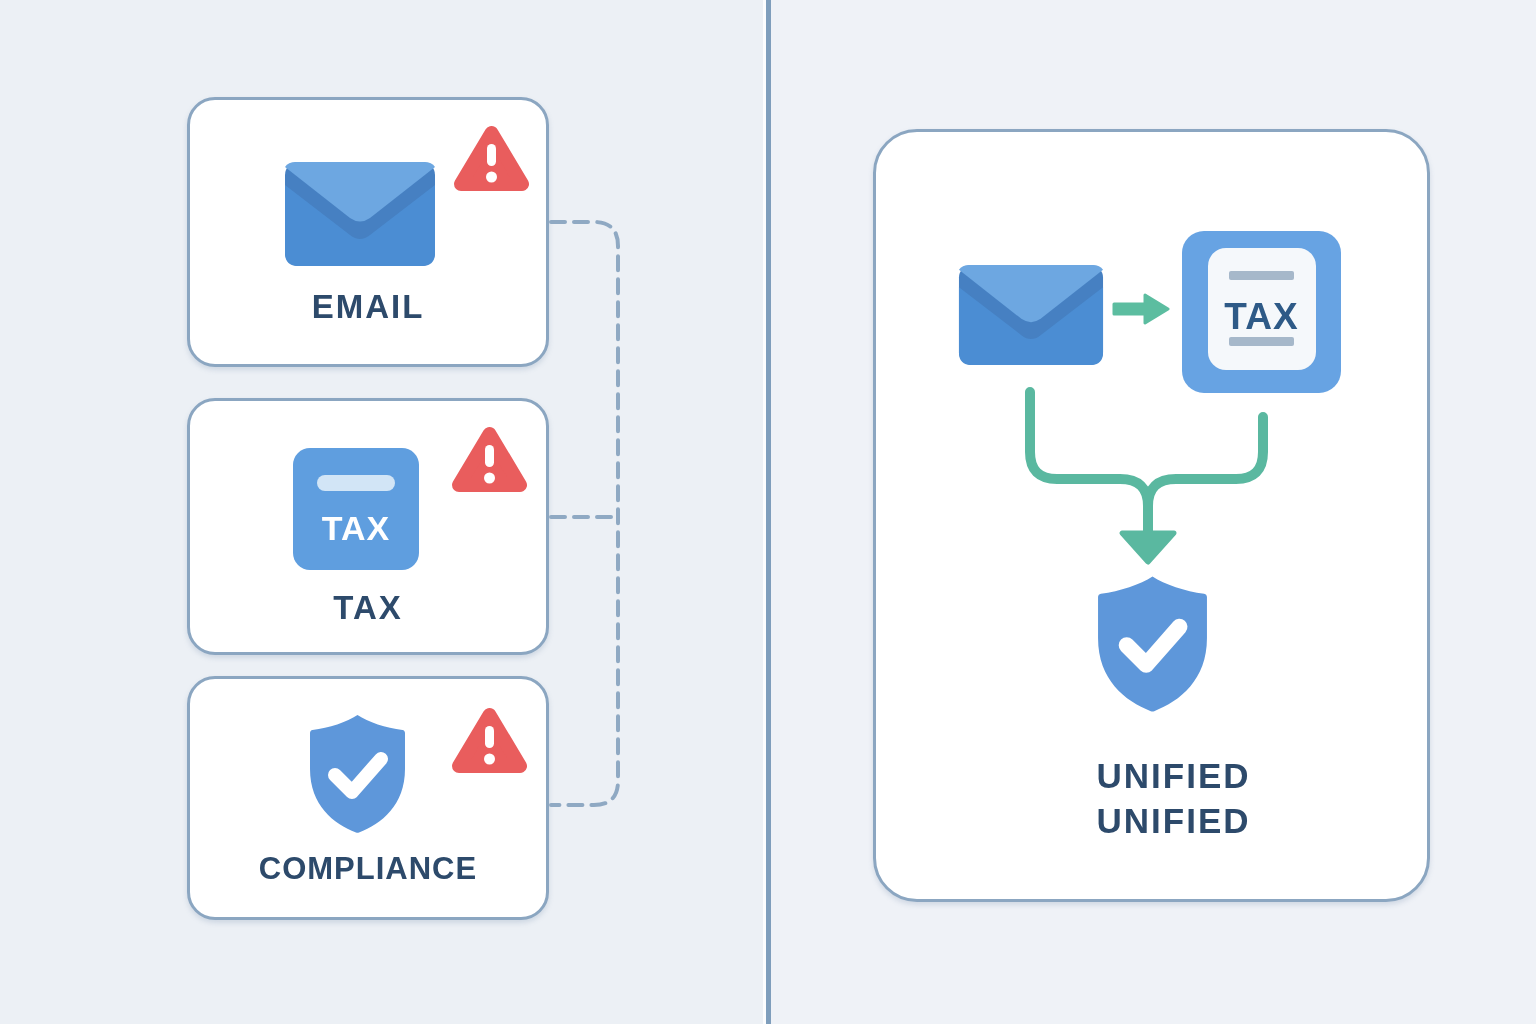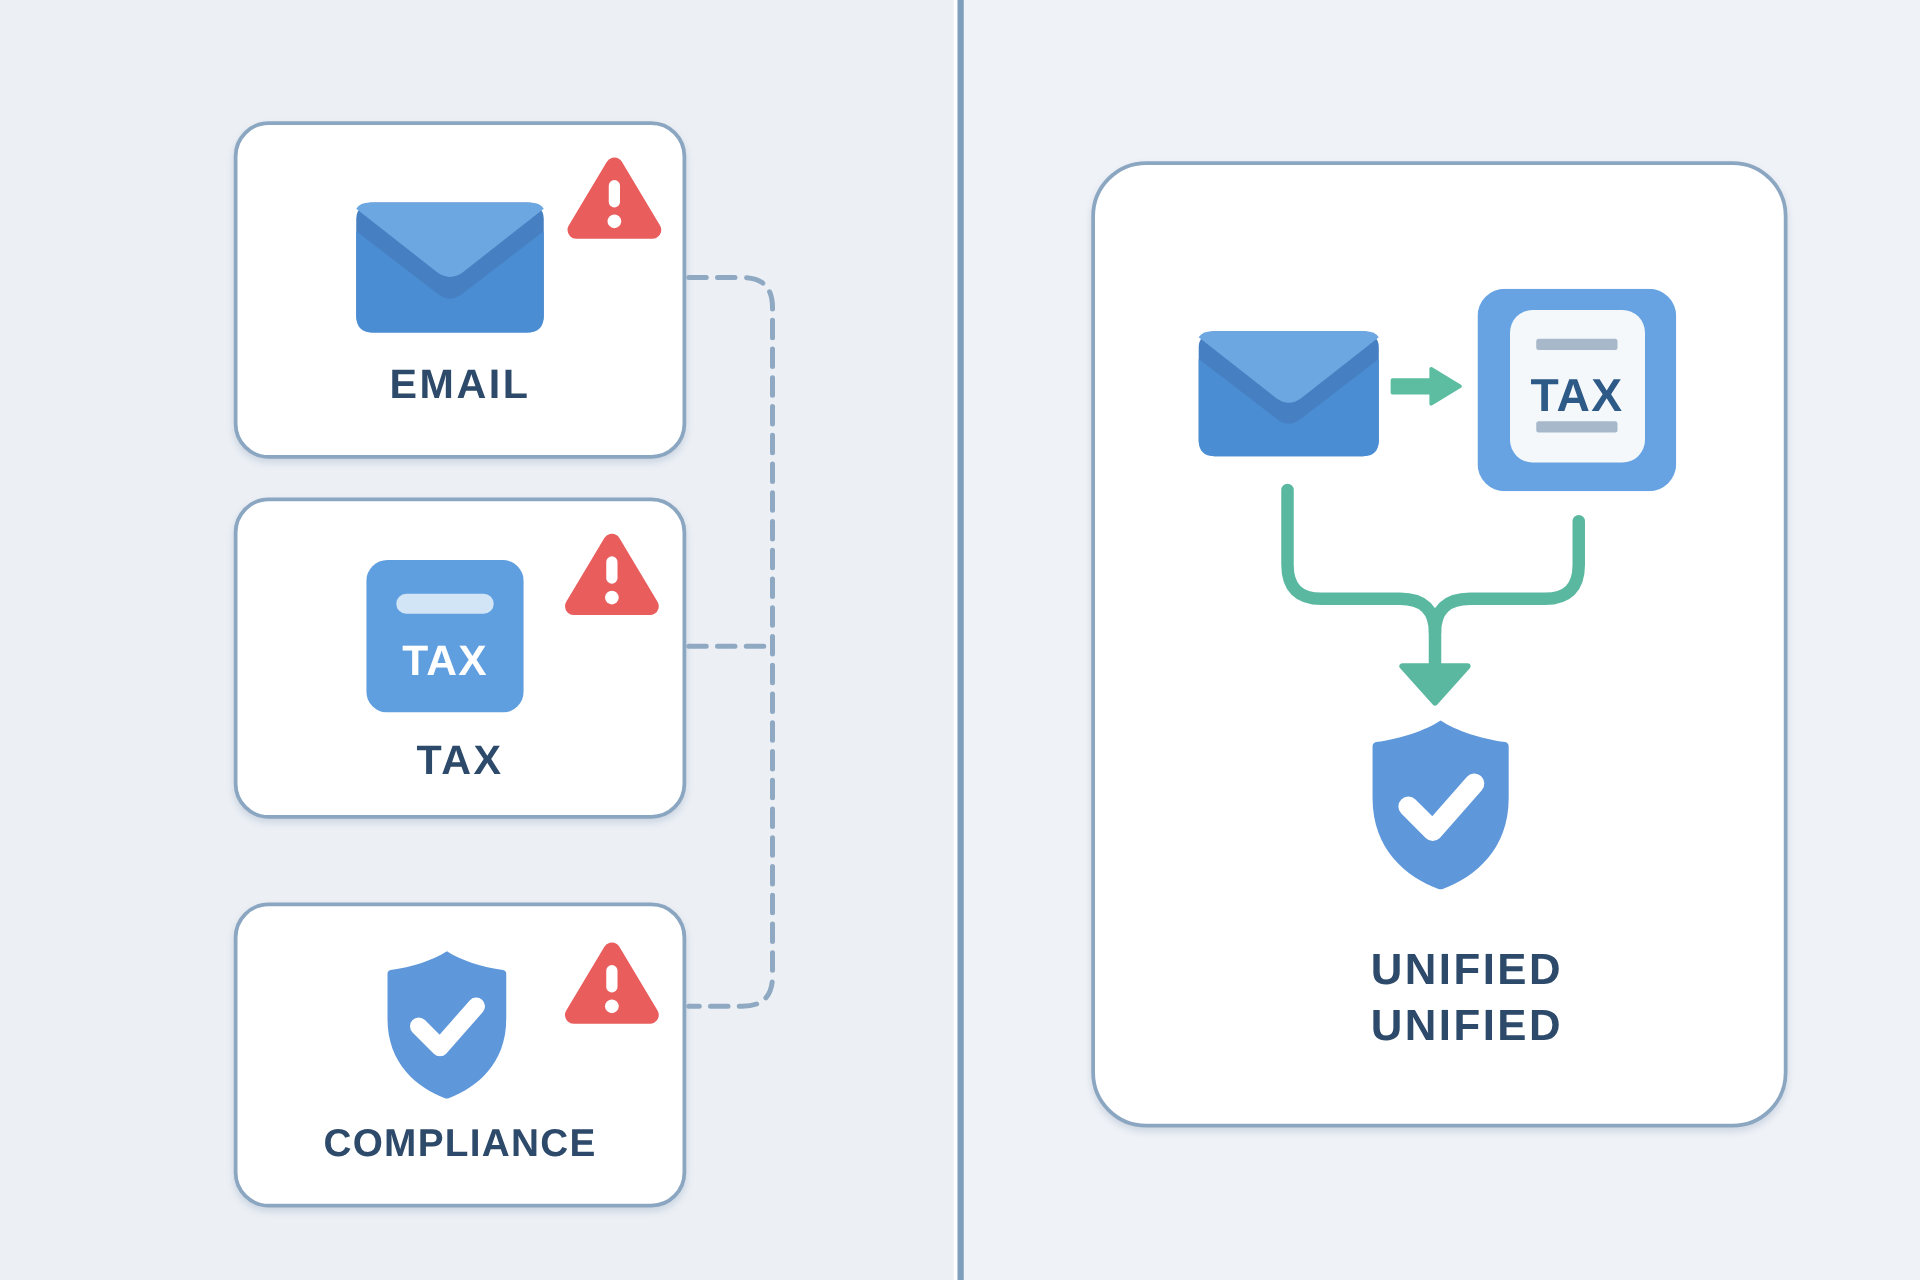--- a/index.html
+++ b/index.html
@@ -25,21 +25,21 @@
   .card{
     position:absolute;left:187px;width:362px;
     background:#FFFFFF;
     border:3px solid #8BA6C1;
     border-radius:28px;
     box-shadow:0 3px 5px rgba(120,145,175,0.25);
     box-sizing:border-box;
   }
   .card-email{top:97px;height:270px;}
   .card-tax{top:398px;height:257px;}
-  .card-compliance{top:722px;height:244px;}
+  .card-compliance{top:676px;height:244px;}
   .card-label{
     position:absolute;left:0;right:0;text-align:center;
     font-weight:bold;color:#2D4A6B;
     font-size:33px;letter-spacing:2px;line-height:1;
   }
   .card-email .card-label{top:190px;}
   .card-tax .card-label{top:190px;}
   .card-compliance .card-label{top:174px;font-size:31px;letter-spacing:1px;}
   .icon{position:absolute;}
   .env-left{left:94px;top:61px;}

